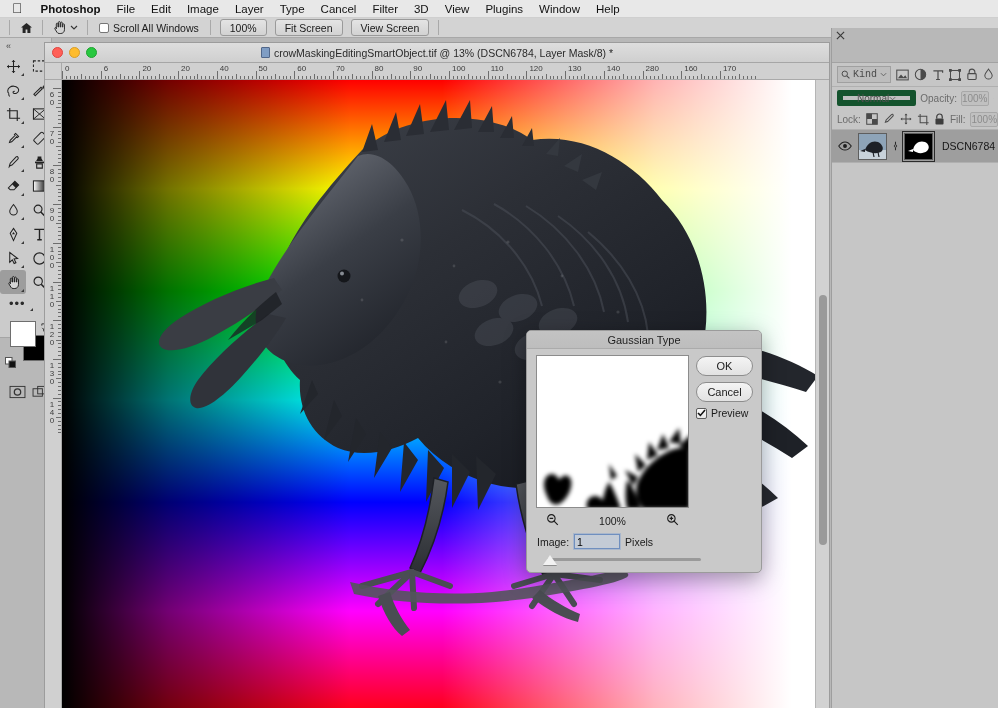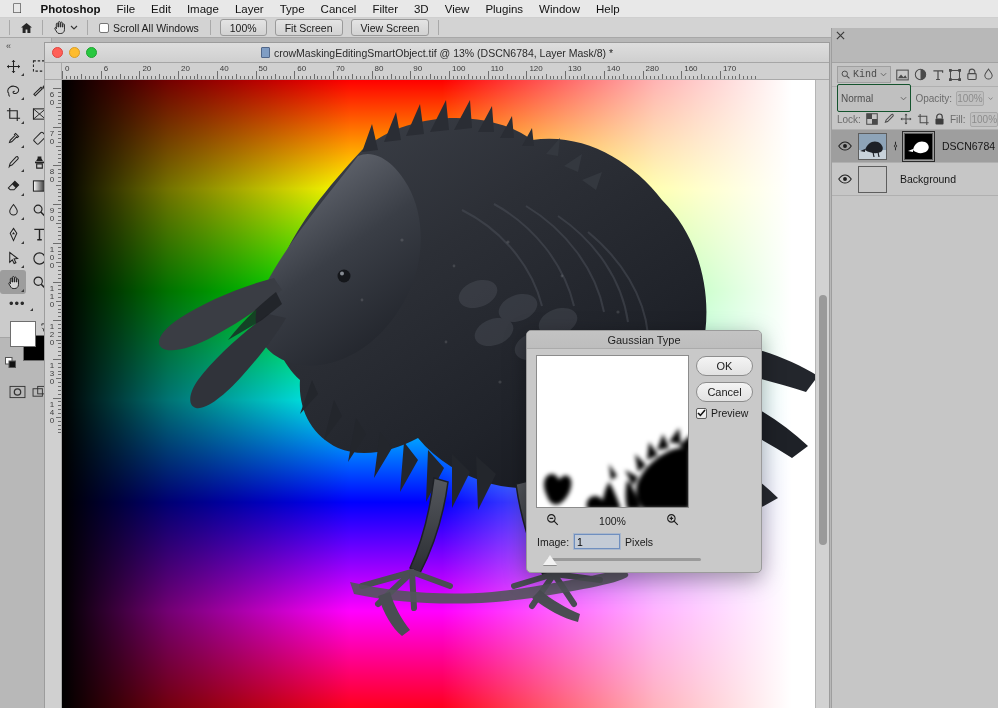--- a/index.html
+++ b/index.html
@@ -311,23 +311,23 @@
     background: #bdbdbd;
     display: flex; align-items: center; gap: 3px; padding: 0 3px;
     font-size: 10px; color: #4a4a4a; font-family: Liberation Mono, monospace;
   }
   .fic { width: 15px; height: 15px; display:flex; align-items:center; justify-content:center; }
   #lp-blend {
     height: 22px; display: flex; align-items: center; gap: 4px;
     padding: 0 5px;
   }
   #blend-sel {
-    width: 96px; height: 28px; border: 1px solid #14532d; border-radius: 2px;
+    width: 96px; height: 16px; border: 6px solid #14532d; border-radius: 2px;
     background: #c0c0c0; display: flex; align-items: center; justify-content: space-between;
-    padding: 0 3px; font-size: 10px; color: #4f4f4f;
+    padding: 0 14px; font-size: 10px; color: #4f4f4f;
   }
   .op-label { font-size: 10px; color: #6b6b6b; white-space: nowrap; }
   #op-field {
     width: 34px; height: 15px; border: 1px solid #a8a8a8; border-radius: 2px;
     background: #c0c0c0; font-size: 10px; color: #8c8c8c;
     display: flex; align-items: center; justify-content: center;
   }
   #lp-lock {
     height: 21px; display: flex; align-items: center; gap: 5px; padding: 0 5px;
     border-bottom: 1px solid #b0b0b0;
@@ -1259,29 +1259,17 @@
         <span class="thumb sel-ring">
           <svg viewBox="0 0 29 27" width="29" height="27">
             <rect width="29" height="27" fill="#000000"></rect>
             <path d="M8 16 C9 9, 15 6, 20 8 C24 10, 25 14, 22 17 C18 20, 12 20, 8 16 Z" fill="#ffffff"></path>
             <path d="M8 15 L3 17 L8 18 Z" fill="#ffffff"></path>
           </svg>
         </span>
         <span class="layer-name">DSCN6784</span>
       </div>
 
-      <div class="layer-row">
-        <span class="eye">
-          <svg width="14" height="10" viewBox="0 0 15 10">
-              <path d="M0.8 5C3 1.8 5.2 0.6 7.5 0.6S12 1.8 14.2 5C12 8.2 9.8 9.4 7.5 9.4S3 8.2 0.8 5z" fill="none" stroke="#1e1e1e" stroke-width="1.1"></path>
-              <circle cx="7.5" cy="5" r="2.1" fill="#1e1e1e"></circle>
-            </svg>
-        </span>
-        <span class="thumb">
-          <span id="bg-thumb-grad"></span>
-        </span>
-        <span class="layer-name" style="padding-left:9px">Background</span>
-      </div>
 
     </div>
   </div>
 
 </div>
 
 </body></html>

